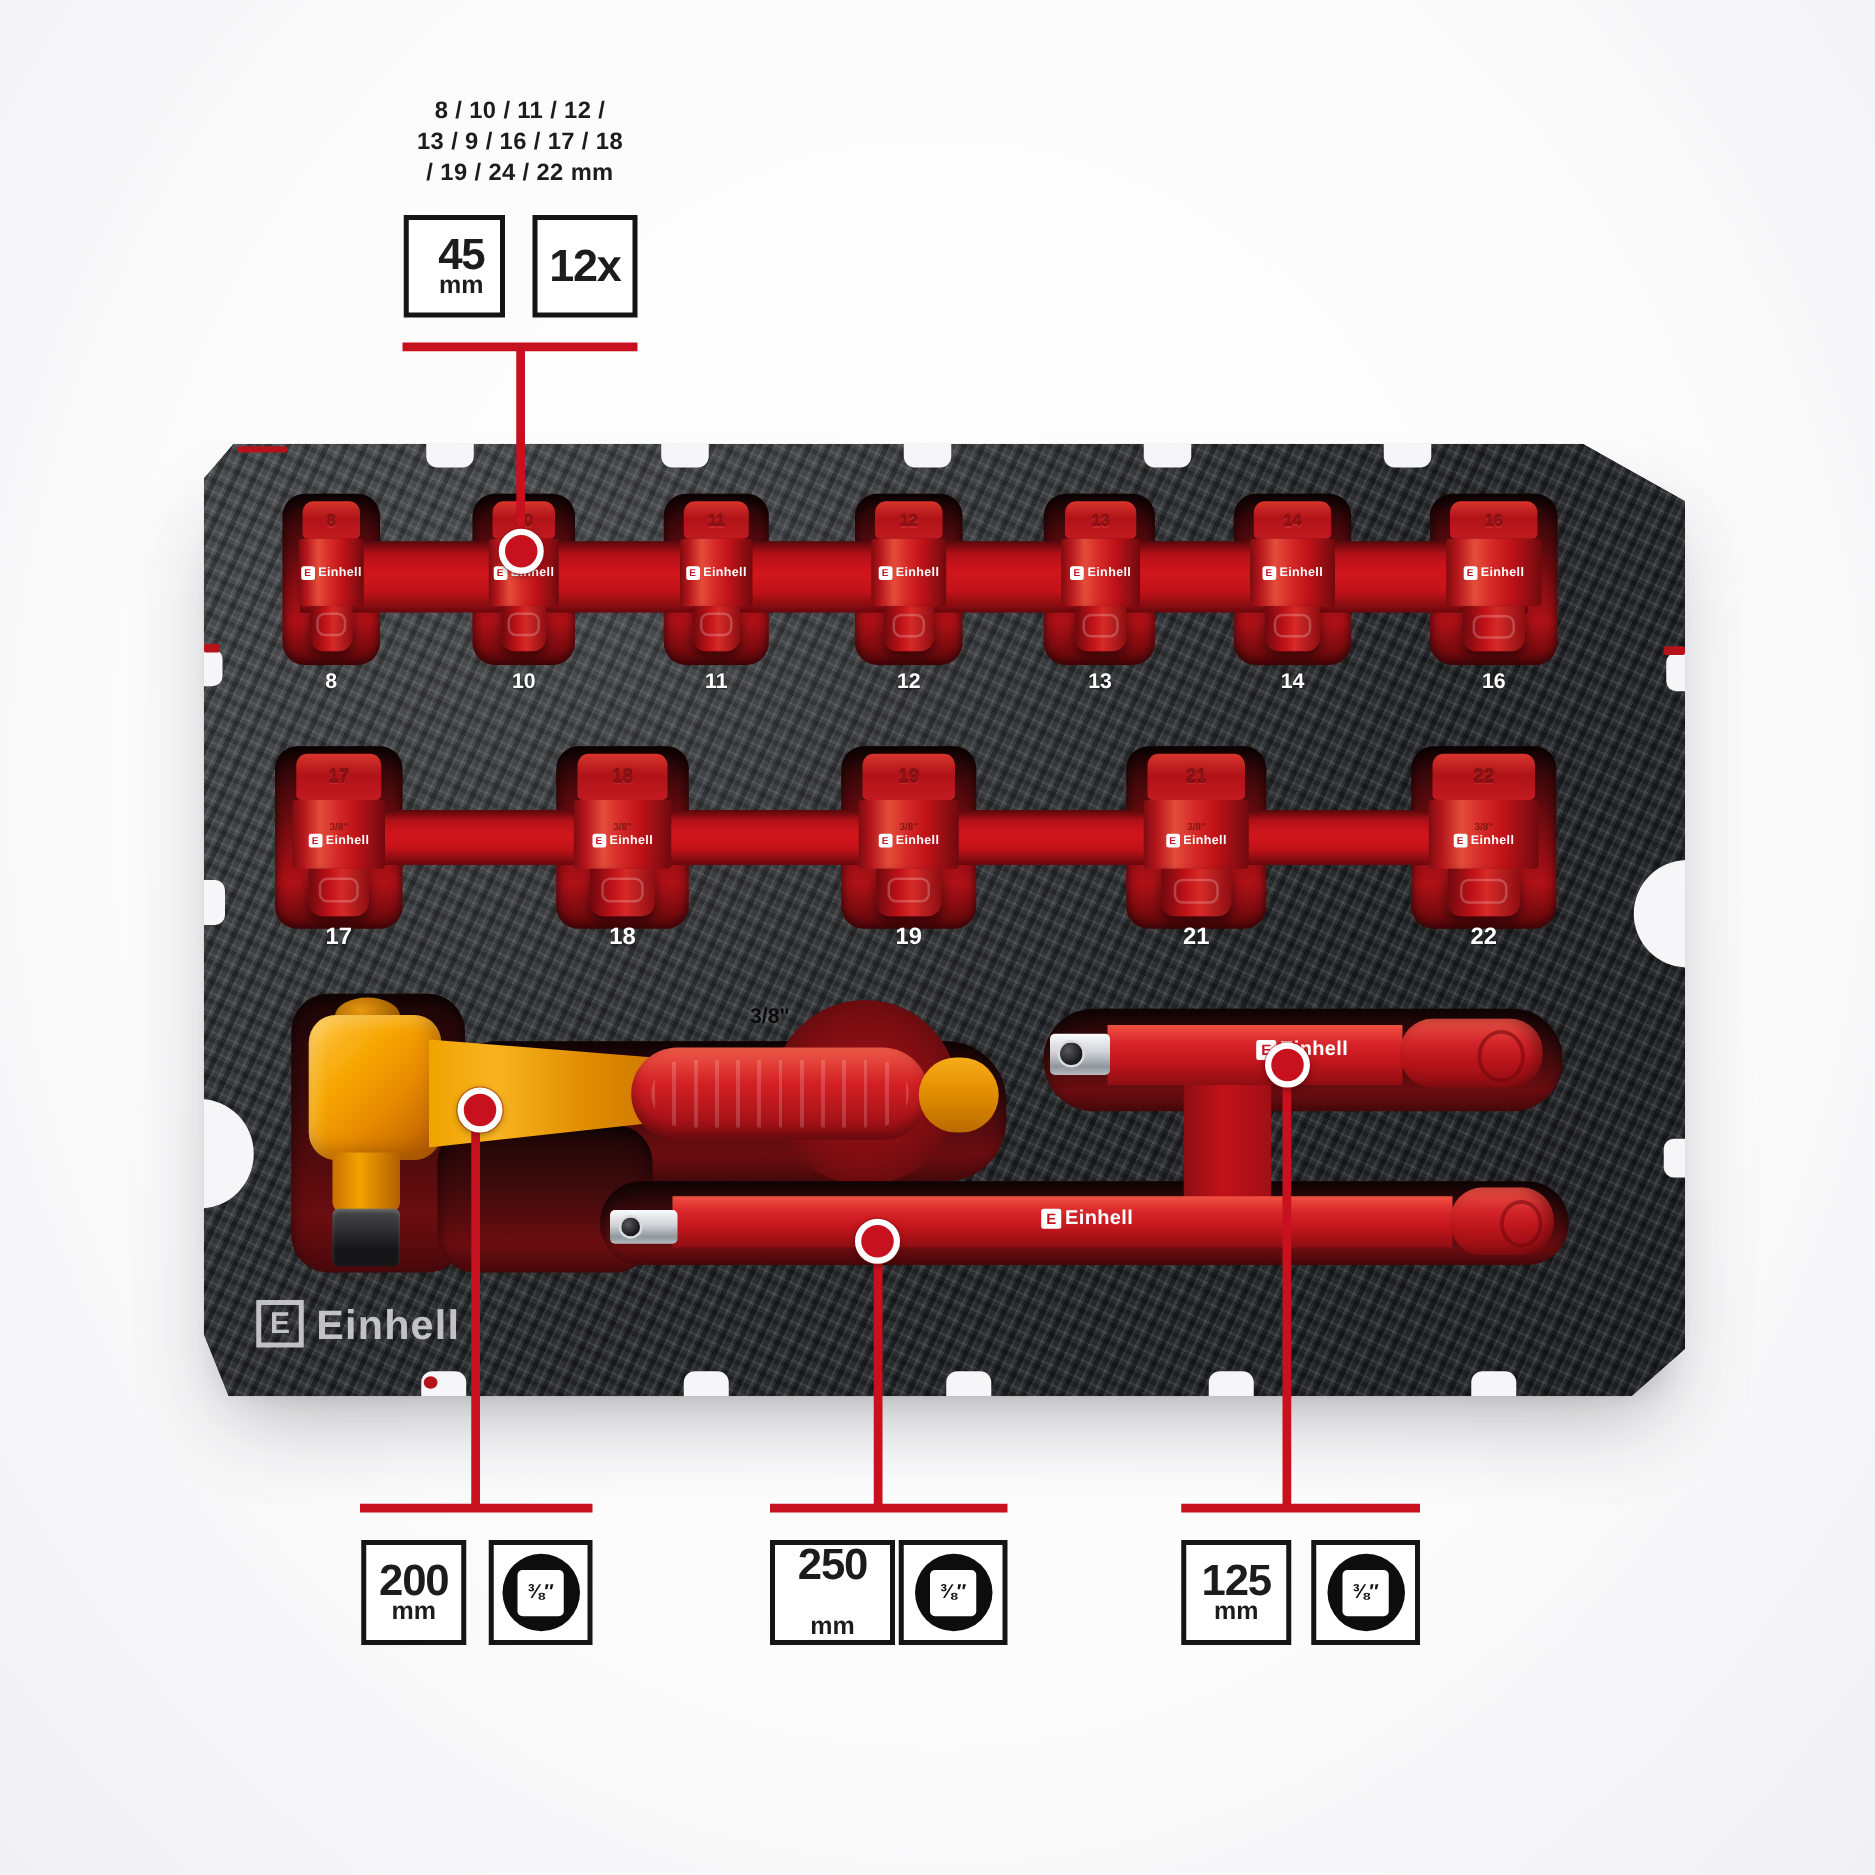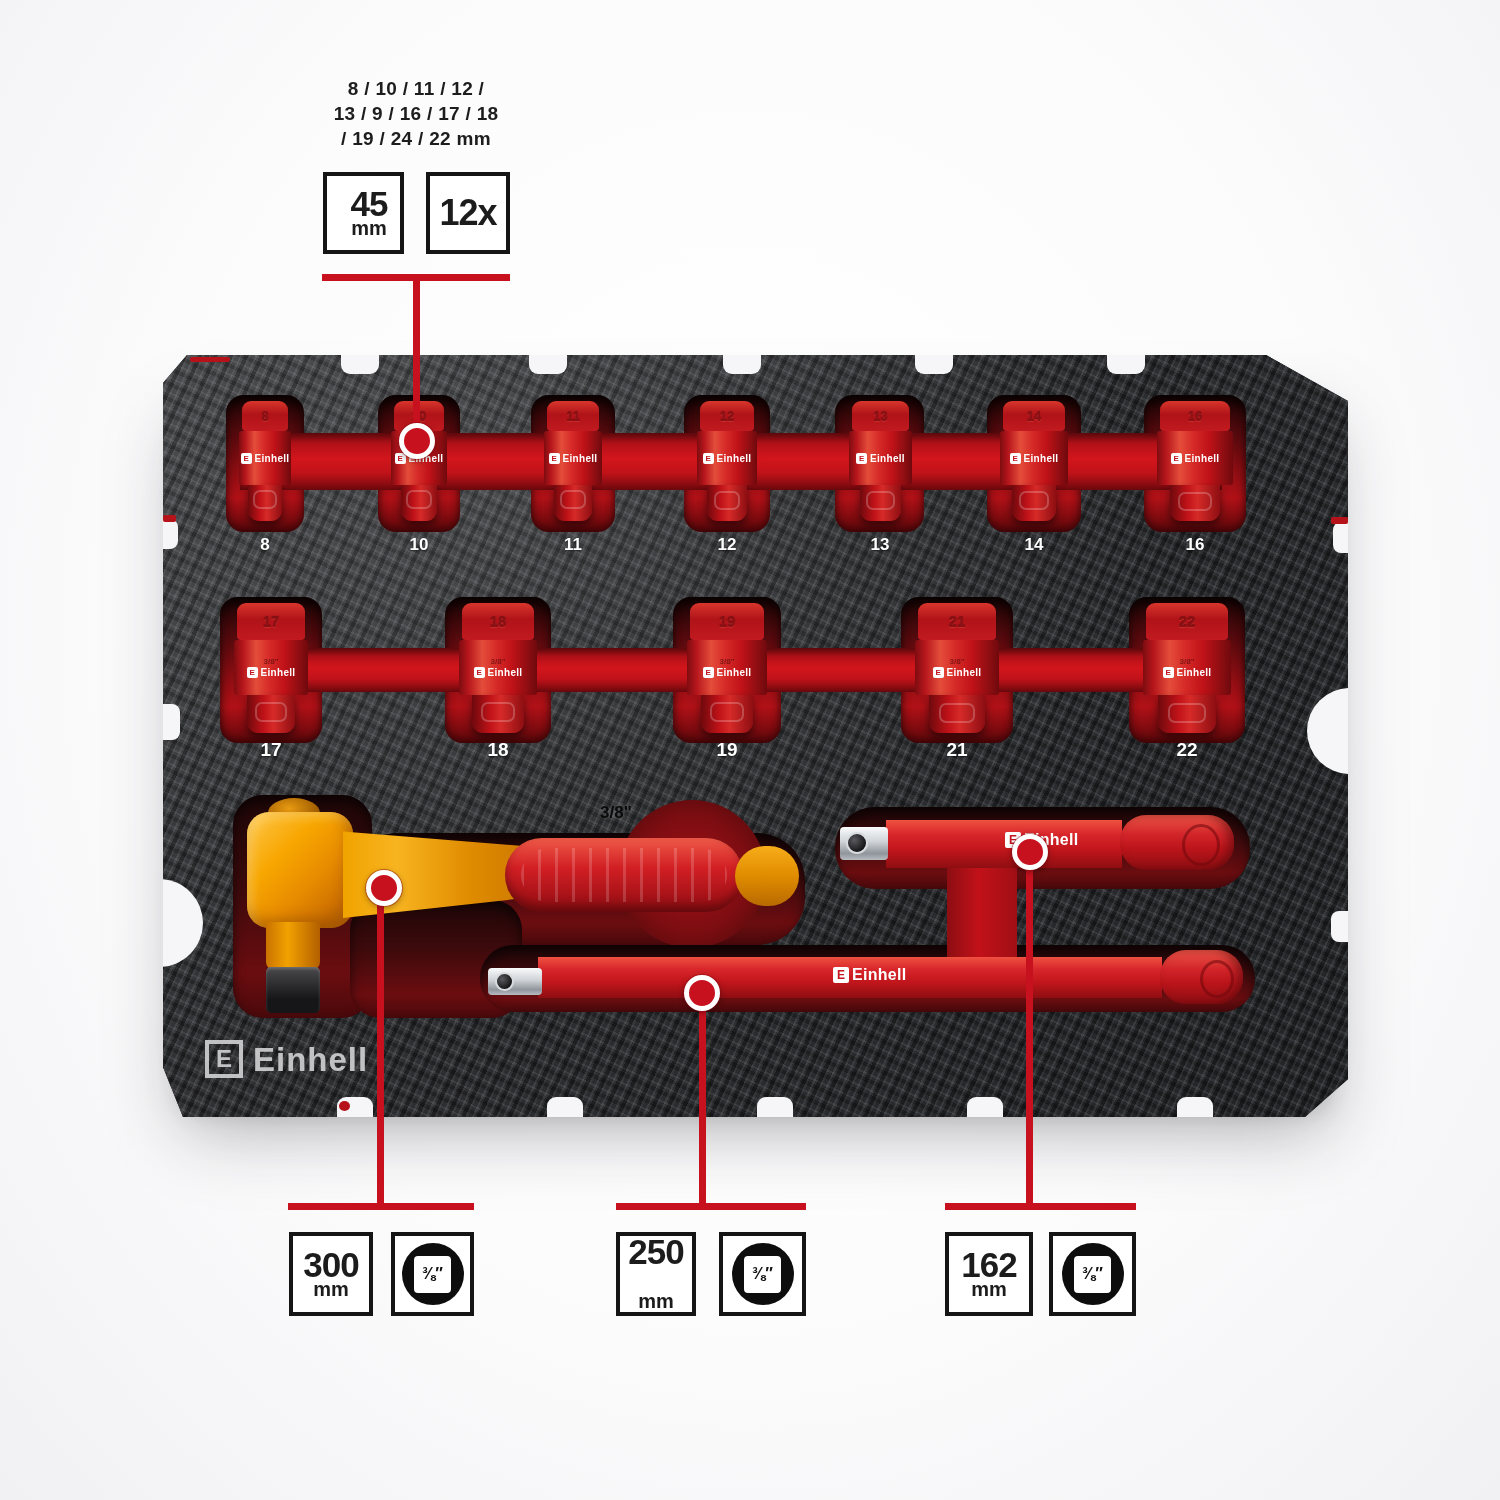--- a/index.html
+++ b/index.html
@@ -414,40 +414,40 @@
 <div class="abs lead-dot" style="left:684px;top:975px;"></div>
 <div class="abs lead" style="left:699px;top:993px;width:7px;height:212px;"></div>
 <div class="abs lead-dot" style="left:1012px;top:834px;"></div>
 <div class="abs lead" style="left:1026px;top:852px;width:7px;height:353px;"></div>
 
 <div class="abs lead" style="left:288px;top:1203px;width:186px;height:7px;"></div>
 <div class="abs lead" style="left:616px;top:1203px;width:190px;height:7px;"></div>
 <div class="abs lead" style="left:945px;top:1203px;width:191px;height:7px;"></div>
 
 <div class="abs badge" style="left:289px;top:1232px;width:84px;height:84px;">
-  <span class="val">300</span>
+  <span class="val">200</span>
   <span class="unit">mm</span>
 </div>
 <div class="abs drive-badge" style="left:391px;top:1232px;width:83px;height:84px;">
   <span class="circ">
     <span class="sq">⅜″</span>
   </span>
 </div>
 
-<div class="abs badge" style="left:616px;top:1232px;width:80px;height:84px;gap:25px;">
+<div class="abs badge" style="left:616px;top:1232px;width:100px;height:84px;gap:25px;">
   <span class="val">250</span>
   <span class="unit">mm</span>
 </div>
 <div class="abs drive-badge" style="left:719px;top:1232px;width:87px;height:84px;">
   <span class="circ">
     <span class="sq">⅜″</span>
   </span>
 </div>
 
 <div class="abs badge" style="left:945px;top:1232px;width:88px;height:84px;">
-  <span class="val">162</span>
+  <span class="val">125</span>
   <span class="unit">mm</span>
 </div>
 <div class="abs drive-badge" style="left:1049px;top:1232px;width:87px;height:84px;">
   <span class="circ">
     <span class="sq">⅜″</span>
   </span>
 </div>
 
 </body></html>

